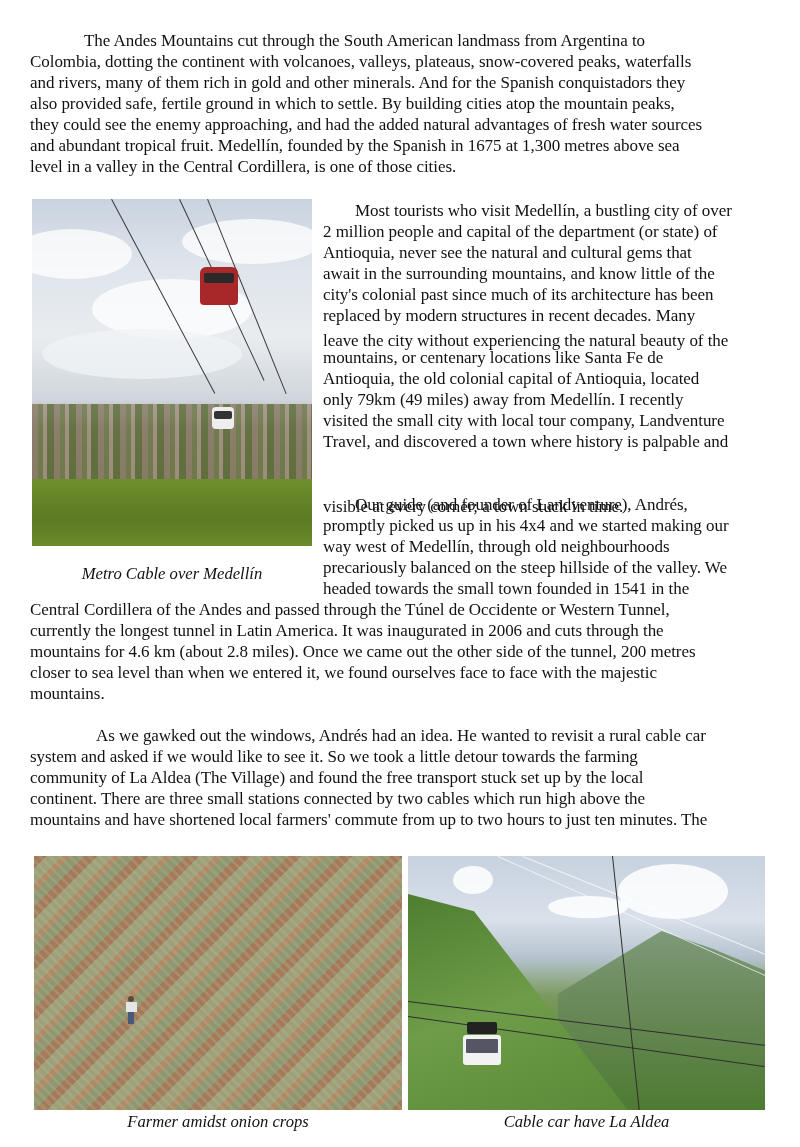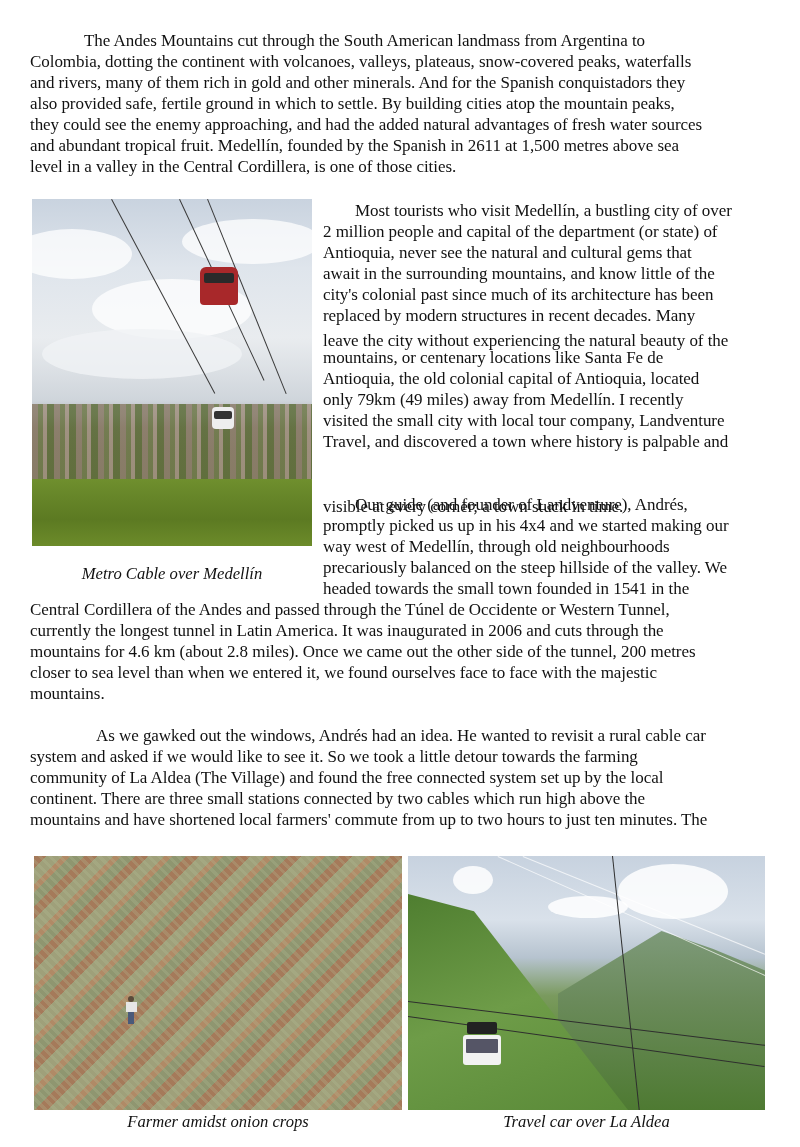--- a/index.html
+++ b/index.html
@@ -54,21 +54,21 @@
 </style>
 </head>
 <body>
 
 <div>
   <div class="line" style="top:30px; left:84px;">The Andes Mountains cut through the South American landmass from Argentina to</div>
   <div class="line" style="top:51px;">Colombia, dotting the continent with volcanoes, valleys, plateaus, snow-covered peaks, waterfalls</div>
   <div class="line" style="top:72px;">and rivers, many of them rich in gold and other minerals. And for the Spanish conquistadors they</div>
   <div class="line" style="top:93px;">also provided safe, fertile ground in which to settle. By building cities atop the mountain peaks,</div>
   <div class="line" style="top:114px;">they could see the enemy approaching, and had the added natural advantages of fresh water sources</div>
-  <div class="line" style="top:135px;">and abundant tropical fruit. Medellín, founded by the Spanish in 2611 at 1,500 metres above sea</div>
+  <div class="line" style="top:135px;">and abundant tropical fruit. Medellín, founded by the Spanish in 1675 at 1,300 metres above sea</div>
   <div class="line" style="top:156px;">level in a valley in the Central Cordillera, is one of those cities.</div>
 </div>
 
 <div>
   <div class="photo" id="photo-metro">
     <div class="cloud" style="left:-20px; top:30px; width:120px; height:50px;"></div>
     <div class="cloud" style="left:60px; top:80px; width:160px; height:60px;"></div>
     <div class="cloud" style="left:10px; top:130px; width:200px; height:50px; background:rgba(240,242,245,0.8);"></div>
     <div class="cloud" style="left:150px; top:20px; width:140px; height:45px;"></div>
     <div class="hill"></div>
@@ -107,21 +107,21 @@
   <div class="line" style="top:599px;">Central Cordillera of the Andes and passed through the Túnel de Occidente or Western Tunnel,</div>
   <div class="line" style="top:620px;">currently the longest tunnel in Latin America. It was inaugurated in 2006 and cuts through the</div>
   <div class="line" style="top:641px;">mountains for 4.6 km (about 2.8 miles). Once we came out the other side of the tunnel, 200 metres</div>
   <div class="line" style="top:662px;">closer to sea level than when we entered it, we found ourselves face to face with the majestic</div>
   <div class="line" style="top:683px;">mountains.</div>
 </div>
 
 <div>
   <div class="line" style="top:725px; left:96px;">As we gawked out the windows, Andrés had an idea. He wanted to revisit a rural cable car</div>
   <div class="line" style="top:746px;">system and asked if we would like to see it. So we took a little detour towards the farming</div>
-  <div class="line" style="top:767px;">community of La Aldea (The Village) and found the free connected system set up by the local</div>
+  <div class="line" style="top:767px;">community of La Aldea (The Village) and found the free transport stuck set up by the local</div>
   <div class="line" style="top:788px;">continent. There are three small stations connected by two cables which run high above the</div>
   <div class="line" style="top:809px;">mountains and have shortened local farmers' commute from up to two hours to just ten minutes. The</div>
 </div>
 
 <div>
   <div class="photo" id="photo-field">
     <div class="overlay"></div>
     <div class="farmer">
       <div class="head"></div>
         <div class="shirt"></div>
@@ -141,14 +141,14 @@
     <div class="cable light" style="left:90px; top:0; width:300px; transform:rotate(24deg);"></div>
     <div class="cable light" style="left:115px; top:0; width:280px; transform:rotate(22deg);"></div>
     <div class="cable" style="left:205px; top:0; width:260px; transform:rotate(84deg);"></div>
     <div class="cable" style="left:0; top:145px; width:360px; transform:rotate(7deg);"></div>
     <div class="cable" style="left:0; top:160px; width:360px; transform:rotate(8deg);"></div>
     <div class="gondola">
       <div class="grip"></div>
         <div class="cabin"></div>
     </div>
   </div>
-  <div class="caption" style="left:408px; top:1112px; width:357px;">Travel car over La Aldea</div>
+  <div class="caption" style="left:408px; top:1112px; width:357px;">Cable car have La Aldea</div>
 </div>
 
 </body></html>

